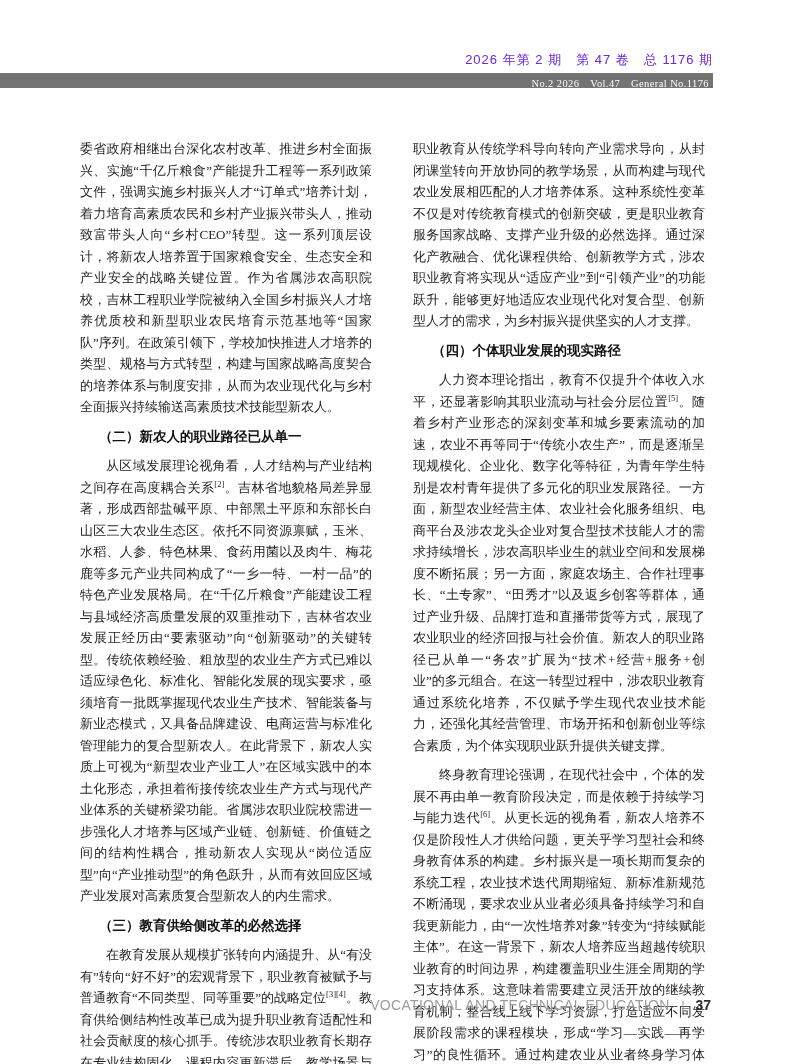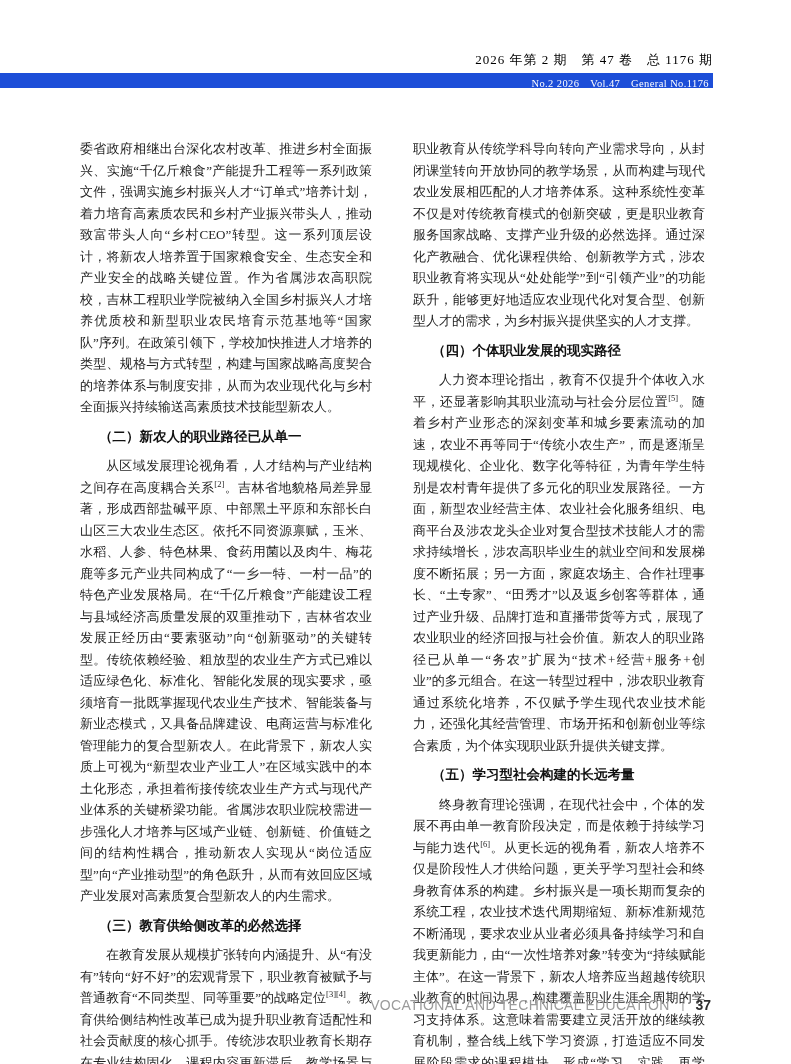--- a/index.html
+++ b/index.html
@@ -3,26 +3,26 @@
 <meta charset="utf-8">
 <style>
   html,body{margin:0;padding:0;background:#ffffff;}
   .page{
     position:relative;width:791px;height:1064px;background:#ffffff;overflow:hidden;
     font-family:"Liberation Serif","DejaVu Serif",serif;color:#1e1e1e;
   }
   
   .issue-cn{
     position:absolute;top:51px;left:0;width:713px;text-align:right;
-    font-size:13px;color:#000000;letter-spacing:1px;
-    font-family:Liberation Serif, serif;
+    font-size:13px;color:#6d28d9;letter-spacing:1px;
+    font-family:Liberation Sans, sans-serif;
   }
   .band{
     position:absolute;top:73px;left:0;width:713px;height:15px;
-    background:#1d4ed8;box-sizing:border-box;padding-right:4px;
+    background:#737373;box-sizing:border-box;padding-right:4px;
     text-align:right;
   }
   .issue-en{
     font-size:10.5px;line-height:15px;color:#ffffff;letter-spacing:0.4px;
     font-family:"Liberation Serif","DejaVu Serif",serif;
   }
   
   .content{
     position:absolute;top:130px;left:72px;width:641px;
     display:flex;gap:25px;
@@ -72,24 +72,23 @@
 
   <div class="content">
     <div class="col" id="col-left">
         <div class="para cont">委省政府相继出台深化农村改革、推进乡村全面振兴、实施“千亿斤粮食”产能提升工程等一系列政策文件，强调实施乡村振兴人才“订单式”培养计划，着力培育高素质农民和乡村产业振兴带头人，推动致富带头人向“乡村CEO”转型。这一系列顶层设计，将新农人培养置于国家粮食安全、生态安全和产业安全的战略关键位置。作为省属涉农高职院校，吉林工程职业学院被纳入全国乡村振兴人才培养优质校和新型职业农民培育示范基地等“国家队”序列。在政策引领下，学校加快推进人才培养的类型、规格与方式转型，构建与国家战略高度契合的培养体系与制度安排，从而为农业现代化与乡村全面振兴持续输送高素质技术技能型新农人。</div>
         <div class="sec-h">（二）新农人的职业路径已从单一</div>
         <div class="para">从区域发展理论视角看，人才结构与产业结构之间存在高度耦合关系<sup>[2]</sup>。吉林省地貌格局差异显著，形成西部盐碱平原、中部黑土平原和东部长白山区三大农业生态区。依托不同资源禀赋，玉米、水稻、人参、特色林果、食药用菌以及肉牛、梅花鹿等多元产业共同构成了“一乡一特、一村一品”的特色产业发展格局。在“千亿斤粮食”产能建设工程与县域经济高质量发展的双重推动下，吉林省农业发展正经历由“要素驱动”向“创新驱动”的关键转型。传统依赖经验、粗放型的农业生产方式已难以适应绿色化、标准化、智能化发展的现实要求，亟须培育一批既掌握现代农业生产技术、智能装备与新业态模式，又具备品牌建设、电商运营与标准化管理能力的复合型新农人。在此背景下，新农人实质上可视为“新型农业产业工人”在区域实践中的本土化形态，承担着衔接传统农业生产方式与现代产业体系的关键桥梁功能。省属涉农职业院校需进一步强化人才培养与区域产业链、创新链、价值链之间的结构性耦合，推动新农人实现从“岗位适应型”向“产业推动型”的角色跃升，从而有效回应区域产业发展对高素质复合型新农人的内生需求。</div>
         <div class="sec-h">（三）教育供给侧改革的必然选择</div>
         <div class="para">在教育发展从规模扩张转向内涵提升、从“有没有”转向“好不好”的宏观背景下，职业教育被赋予与普通教育“不同类型、同等重要”的战略定位<sup>[3]</sup><sup>[4]</sup>。教育供给侧结构性改革已成为提升职业教育适配性和社会贡献度的核心抓手。传统涉农职业教育长期存在专业结构固化、课程内容更新滞后、教学场景与方式单一等现实问题，难以有效回应新质生产力发展和数字农业转型的新要求。新农人培养实践本质上体现为教育供给侧在专业结构、课程形态、教学模式与评价制度等方面的系统性重构。这一过程旨在推动涉农</div>
       </div>
     <div class="col" id="col-right">
-        <div class="para cont">职业教育从传统学科导向转向产业需求导向，从封闭课堂转向开放协同的教学场景，从而构建与现代农业发展相匹配的人才培养体系。这种系统性变革不仅是对传统教育模式的创新突破，更是职业教育服务国家战略、支撑产业升级的必然选择。通过深化产教融合、优化课程供给、创新教学方式，涉农职业教育将实现从“处处能学”到“引领产业”的功能跃升，能够更好地适应农业现代化对复合型、创新型人才的需求，为乡村振兴提供坚实的人才支撑。</div>
+        <div class="para cont">职业教育从传统学科导向转向产业需求导向，从封闭课堂转向开放协同的教学场景，从而构建与现代农业发展相匹配的人才培养体系。这种系统性变革不仅是对传统教育模式的创新突破，更是职业教育服务国家战略、支撑产业升级的必然选择。通过深化产教融合、优化课程供给、创新教学方式，涉农职业教育将实现从“适应产业”到“引领产业”的功能跃升，能够更好地适应农业现代化对复合型、创新型人才的需求，为乡村振兴提供坚实的人才支撑。</div>
         <div class="sec-h">（四）个体职业发展的现实路径</div>
         <div class="para">人力资本理论指出，教育不仅提升个体收入水平，还显著影响其职业流动与社会分层位置<sup>[5]</sup>。随着乡村产业形态的深刻变革和城乡要素流动的加速，农业不再等同于“传统小农生产”，而是逐渐呈现规模化、企业化、数字化等特征，为青年学生特别是农村青年提供了多元化的职业发展路径。一方面，新型农业经营主体、农业社会化服务组织、电商平台及涉农龙头企业对复合型技术技能人才的需求持续增长，涉农高职毕业生的就业空间和发展梯度不断拓展；另一方面，家庭农场主、合作社理事长、“土专家”、“田秀才”以及返乡创客等群体，通过产业升级、品牌打造和直播带货等方式，展现了农业职业的经济回报与社会价值。新农人的职业路径已从单一“务农”扩展为“技术+经营+服务+创业”的多元组合。在这一转型过程中，涉农职业教育通过系统化培养，不仅赋予学生现代农业技术能力，还强化其经营管理、市场开拓和创新创业等综合素质，为个体实现职业跃升提供关键支撑。</div>
-        <div class="sec-h">（五）学习型社会构建的长远考量</div>
         <div class="para">终身教育理论强调，在现代社会中，个体的发展不再由单一教育阶段决定，而是依赖于持续学习与能力迭代<sup>[6]</sup>。从更长远的视角看，新农人培养不仅是阶段性人才供给问题，更关乎学习型社会和终身教育体系的构建。乡村振兴是一项长期而复杂的系统工程，农业技术迭代周期缩短、新标准新规范不断涌现，要求农业从业者必须具备持续学习和自我更新能力，由“一次性培养对象”转变为“持续赋能主体”。在这一背景下，新农人培养应当超越传统职业教育的时间边界，构建覆盖职业生涯全周期的学习支持体系。这意味着需要建立灵活开放的继续教育机制，整合线上线下学习资源，打造适应不同发展阶段需求的课程模块，形成“学习—实践—再学习”的良性循环。通过构建农业从业者终身学习体系，不仅能够促进个体职业能力的持续提升，更能为乡村产业转型升级提供持久动力，最终推动形成“人人皆学、处处能学、时时可学”的学习型社会格局。</div>
       </div>
   </div>
 
   <div class="footer">
     <span class="fjournal">VOCATIONAL AND TECHNICAL EDUCATION</span>
     <span class="fsep">|</span>
     <span class="fpage">37</span>
   </div>
 

